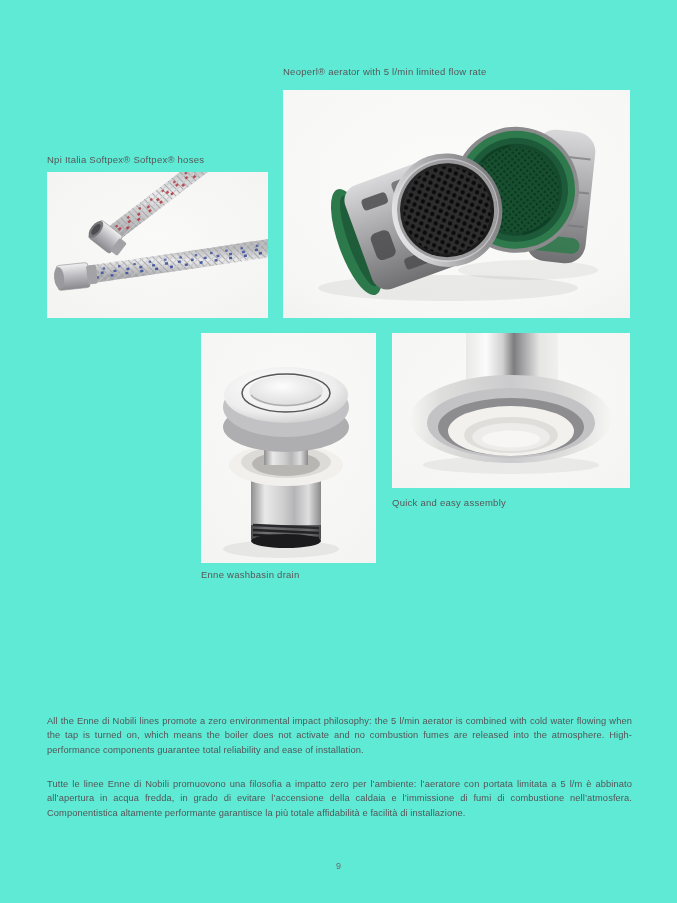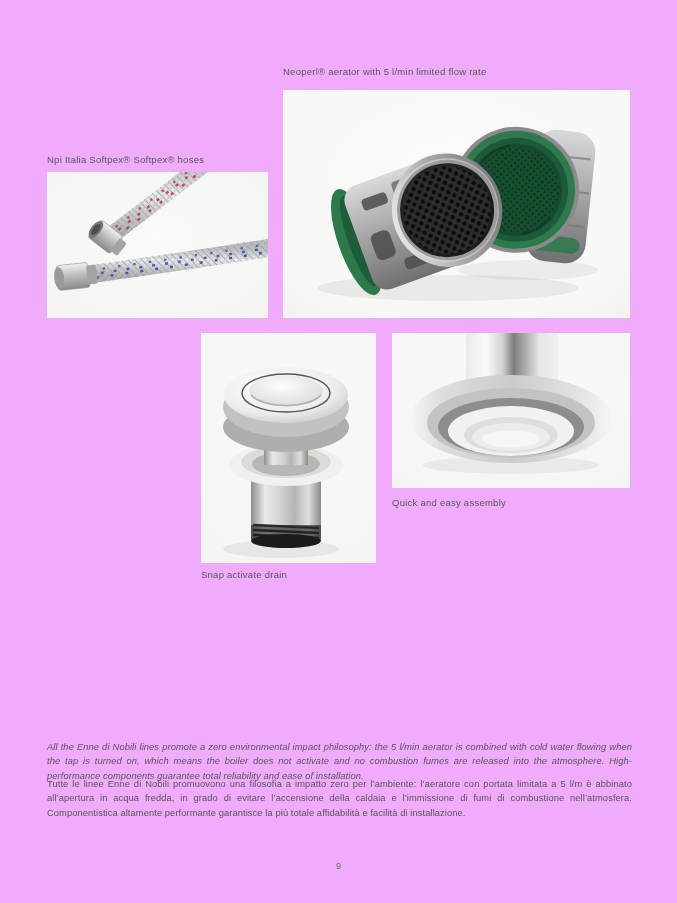--- a/index.html
+++ b/index.html
@@ -1,17 +1,17 @@
 <!DOCTYPE html>
 <html><head>
 <meta charset="utf-8">
 <style>
   html,body{margin:0;padding:0;background:#ffffff;}
   .page{
-    position:relative;width:677px;height:903px;background:#f0abfc;overflow:hidden;
+    position:relative;width:677px;height:903px;background:#5eead4;overflow:hidden;
     font-family:"Liberation Sans", sans-serif;color:#57575a;
   }
   .caption{
     position:absolute;font-size:9.5px;letter-spacing:.25px;color:#57575a;
     white-space:nowrap;line-height:12px;
   }
   figure{margin:0;padding:0;position:absolute;}
   figure svg{display:block;}
   .bodytext{
     position:absolute;left:47px;width:585px;margin:0;
@@ -251,21 +251,21 @@
         <ellipse cx="119" cy="98" rx="63" ry="25" fill="#f2f1ee"></ellipse>
         <ellipse cx="119" cy="102" rx="47" ry="18" fill="#dfdeda"></ellipse>
         <ellipse cx="119" cy="104" rx="39" ry="14" fill="#edecea"></ellipse>
         <ellipse cx="119" cy="106" rx="29" ry="8.5" fill="#f7f6f4"></ellipse>
       </g>
     </svg>
   </figure>
 
   <div class="caption" style="left:392px;top:497px;text-align:right;">Quick and easy assembly</div>
 
-  <div class="caption" style="left:201px;top:569px;">Snap activate drain</div>
-
-  <p class="bodytext" style="top:740px;font-style:italic;">All the Enne di Nobili lines promote a zero environmental impact philosophy: the 5 l/min aerator is combined with cold water flowing when the tap is turned on, which means the boiler does not activate and no combustion fumes are released into the atmosphere. High-performance components guarantee total reliability and ease of installation.</p>
+  <div class="caption" style="left:201px;top:569px;">Enne washbasin drain</div>
+
+  <p class="bodytext" style="top:714px;">All the Enne di Nobili lines promote a zero environmental impact philosophy: the 5 l/min aerator is combined with cold water flowing when the tap is turned on, which means the boiler does not activate and no combustion fumes are released into the atmosphere. High-performance components guarantee total reliability and ease of installation.</p>
 
   <p class="bodytext" style="top:777px;">Tutte le linee Enne di Nobili promuovono una filosofia a impatto zero per l’ambiente: l’aeratore con portata limitata a 5 l/m è abbinato all’apertura in acqua fredda, in grado di evitare l’accensione della caldaia e l’immissione di fumi di combustione nell’atmosfera. Componentistica altamente performante garantisce la più totale affidabilità e facilità di installazione.</p>
 
   <div class="pagenum">9</div>
 
 </div>
 
 </body></html>

